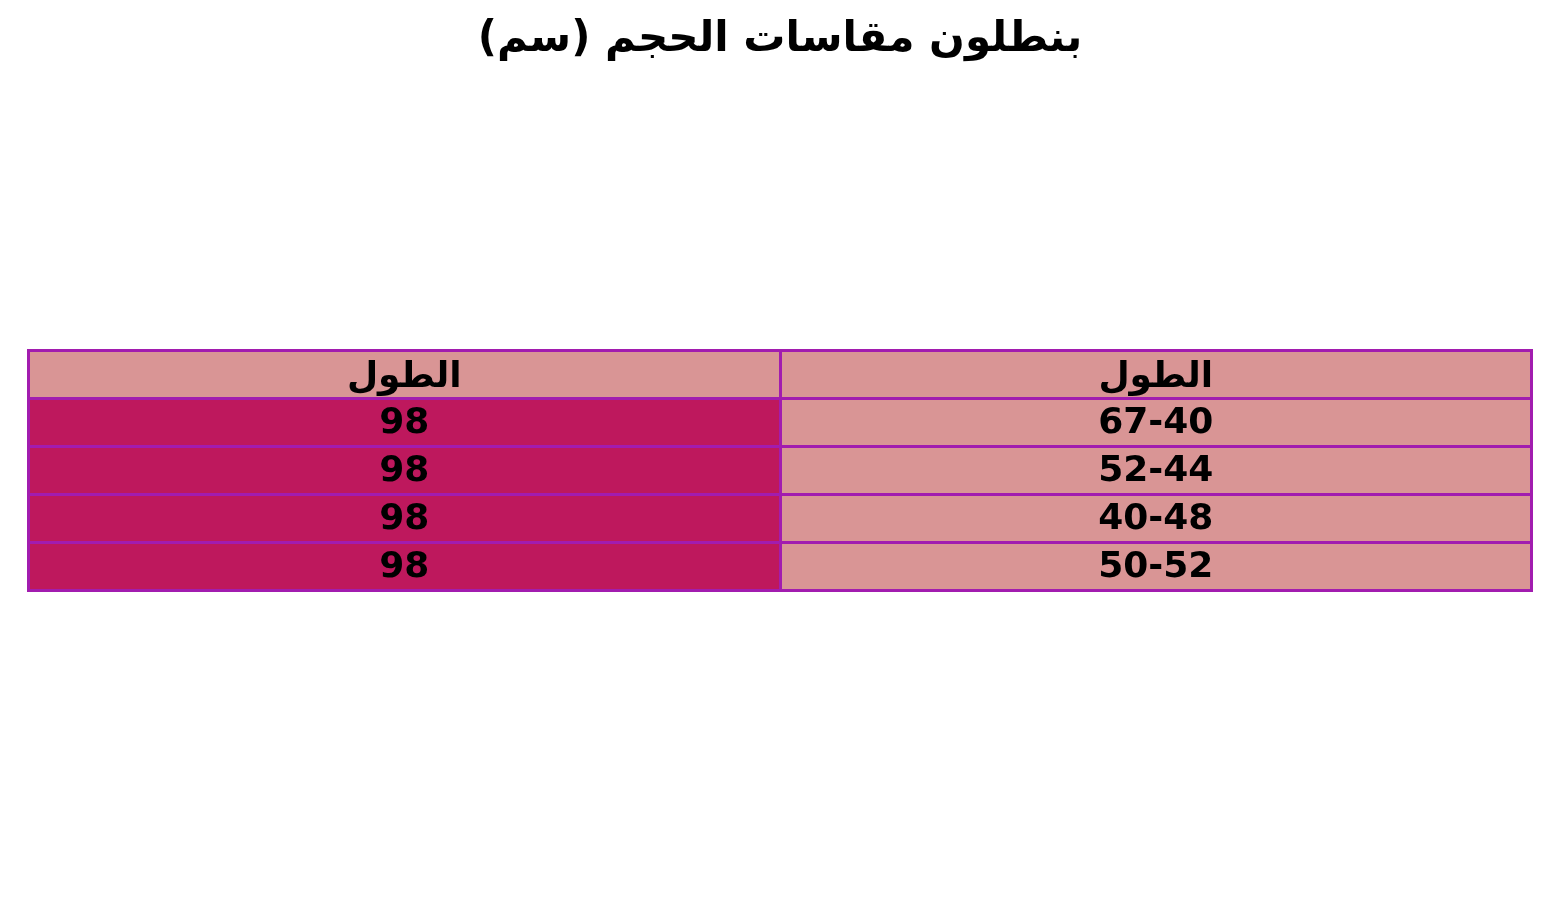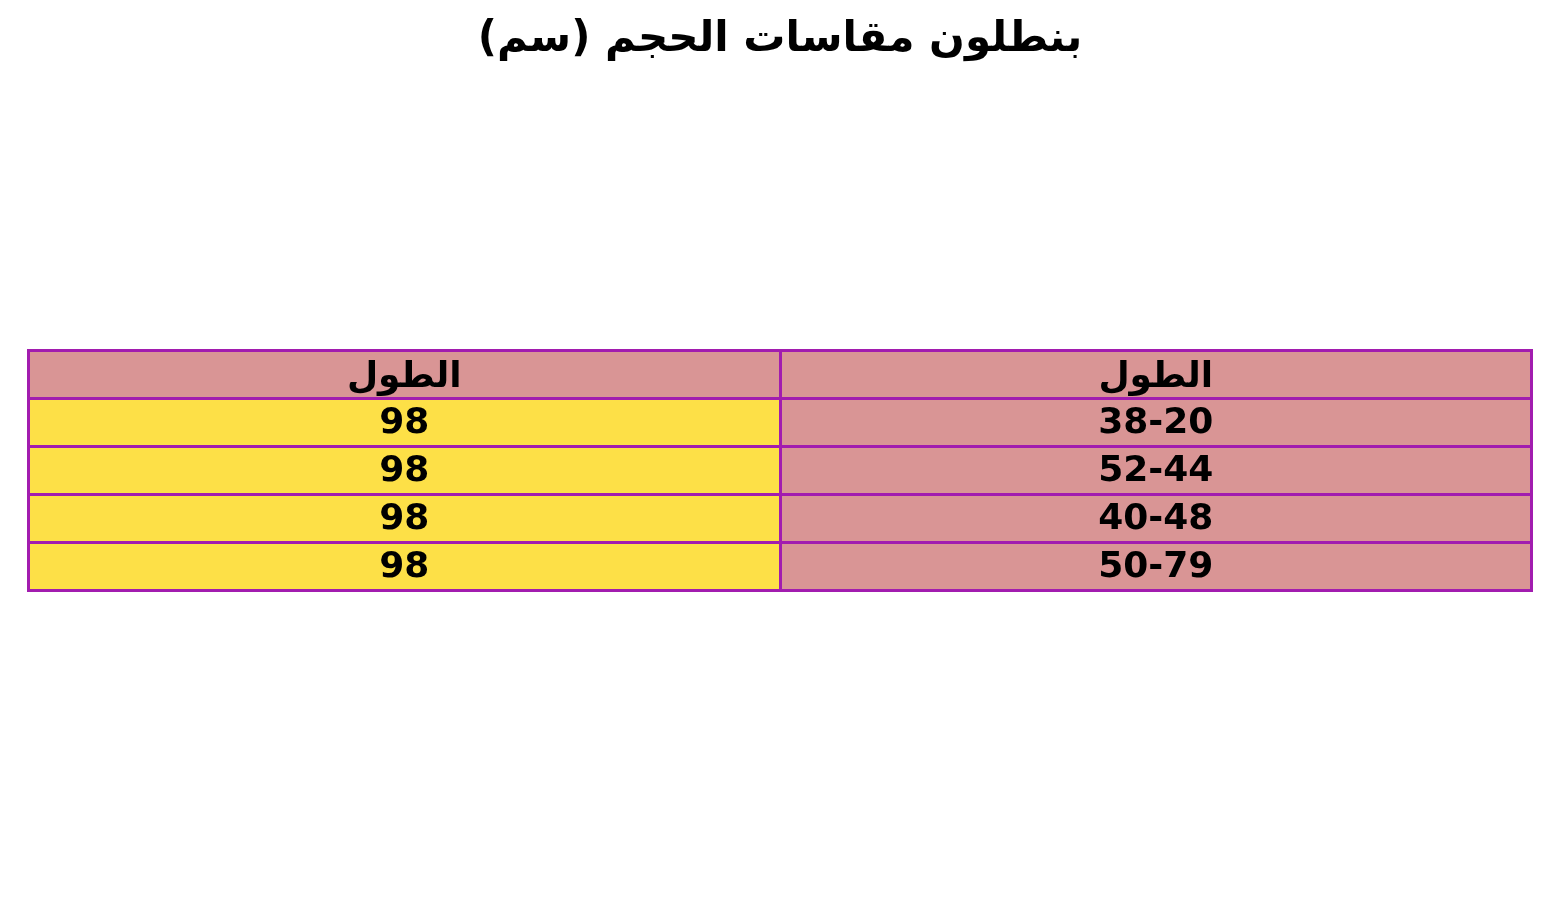--- a/index.html
+++ b/index.html
@@ -44,49 +44,49 @@
     text-align: center;
     vertical-align: top;
     font-weight: bold;
     font-size: 36px;
     line-height: 1.15;
     padding: 0;
     overflow: hidden;
   }
   table.size-chart th { line-height: 1.25; font-size: 36px; }
   .pink  { background: #D99595; }
-  .white { background: #fde047; }
+  .white { background: #be185d; }
 </style>
 </head>
 <body>
 
 <div class="page">
 
   <div class="page-title">بنطلون مقاسات الحجم (سم)</div>
 
   <table class="size-chart">
     <thead>
       <tr>
         <th class="pink">الطول</th>
         <th class="pink">الطول</th>
       </tr>
     </thead>
     <tbody>
       <tr>
-        <td class="pink">38-20</td>
+        <td class="pink">67-40</td>
         <td class="white">98</td>
       </tr>
       <tr>
         <td class="pink">52-44</td>
         <td class="white">98</td>
       </tr>
       <tr>
         <td class="pink">40-48</td>
         <td class="white">98</td>
       </tr>
       <tr>
-        <td class="pink">50-79</td>
+        <td class="pink">50-52</td>
         <td class="white">98</td>
       </tr>
     </tbody>
   </table>
 
 </div>
 
 </body></html>

